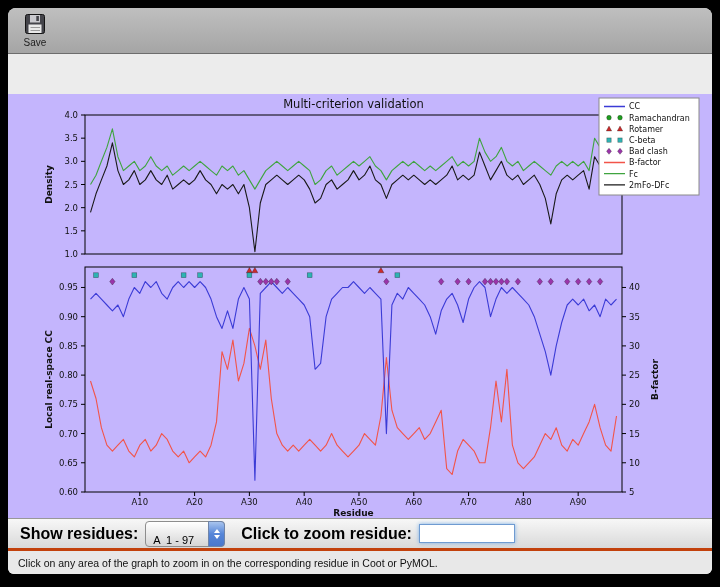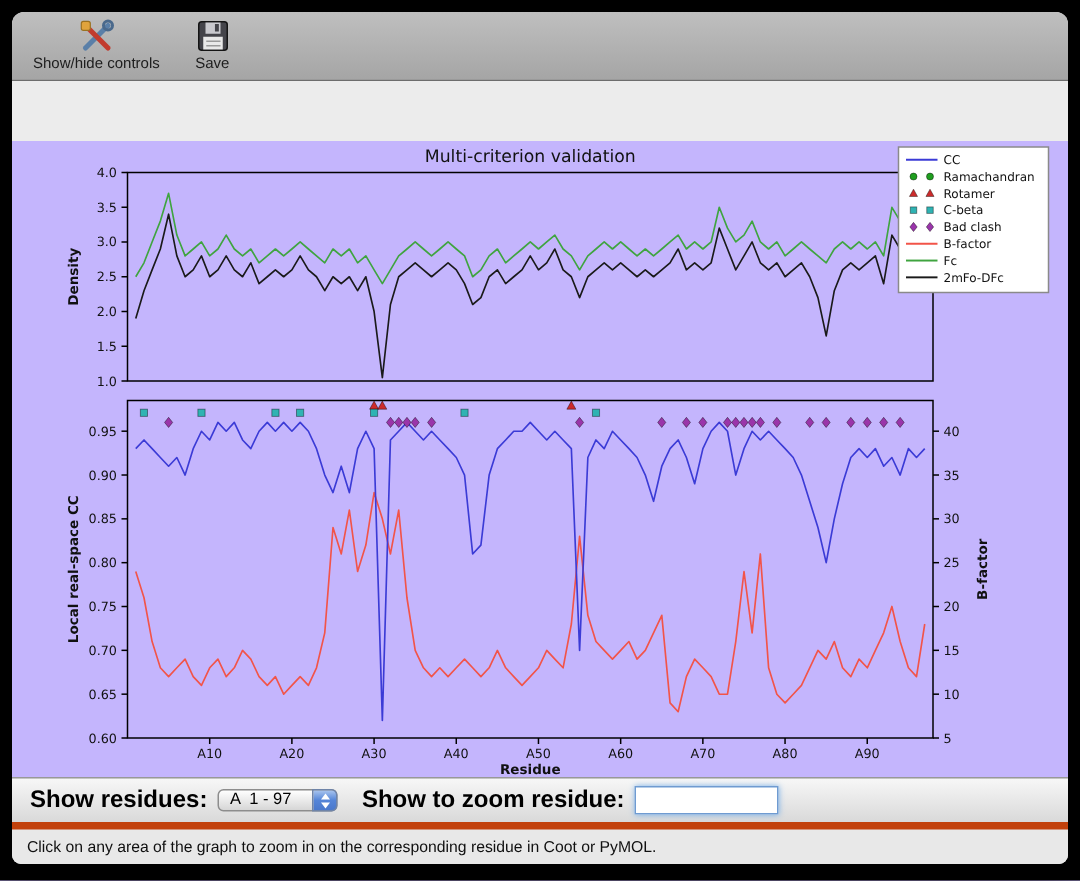--- a/index.html
+++ b/index.html
@@ -23,54 +23,43 @@
            display:flex;align-items:flex-start;padding:3px 0 0 14px;gap:22px;box-sizing:border-box;}
   .tbtn{display:flex;flex-direction:column;align-items:center;cursor:default;}
   .ticon{width:26px;height:26px;display:block;}
   .tlabel{font-size:10px;color:#1d1d1d;margin-top:0;white-space:nowrap;}
   
   .figure{background:#c4b5fd;height:424px;margin-top:40px;}
   
   .controls{height:30px;background:linear-gradient(#f7f7f7,#d9d9d9);border-top:1px solid #989898;
             display:flex;align-items:center;padding:0 12px;box-sizing:border-box;}
   .clabel{font-size:16px;font-weight:bold;color:#000;white-space:nowrap;}
-  .popup{height:15px;width:80px;margin-left:7px;position:relative;display:flex;align-items:flex-start;
+  .popup{height:26px;width:80px;margin-left:7px;position:relative;display:flex;align-items:flex-end;
          background:linear-gradient(#ffffff,#d6d6d6);border:1px solid #8d8d8d;border-radius:4px;
          font-size:11px;color:#000;padding-left:7px;box-sizing:border-box;cursor:default;}
   .popup-text{white-space:pre;}
   .stepper{position:absolute;right:-1px;top:-1px;bottom:-1px;width:17px;border-radius:0 4px 4px 0;
            background:linear-gradient(#a8c4ee,#5585d8 50%,#4a78cc);border:1px solid #6f84a8;
            display:flex;flex-direction:column;align-items:center;justify-content:center;gap:2px;box-sizing:border-box;}
   .arr-up{width:0;height:0;border-left:3px solid transparent;border-right:3px solid transparent;border-bottom:4px solid #fff;}
   .arr-down{width:0;height:0;border-left:3px solid transparent;border-right:3px solid transparent;border-top:4px solid #fff;}
   .zoom-label{margin-left:16px;}
   .zoom-input{width:86px;height:17px;margin-left:7px;border:1px solid #6f9bd1;box-shadow:0 0 4px #7ab0e8;
               font-size:11px;padding:0 4px;outline:none;font-family:"Liberation Sans",sans-serif;}
   
-  .statusbar{height:23px;background:#e8e8e8;border-top:5px solid #c2410c;display:flex;align-items:center;
+  .statusbar{height:23px;background:#e8e8e8;border-top:3px solid #c2410c;display:flex;align-items:center;
              padding:0 10px;font-size:10.5px;color:#101010;}
 </style>
 </head>
 <body>
 
 <div class="window">
 
 
   <div class="toolbar">
-    <div class="tbtn">
-      <span class="ticon">
-        <svg viewBox="0 0 26 26" width="26" height="26">
-          <line x1="6" y1="21" x2="21" y2="6" stroke="#5a7fa8" stroke-width="3.4" stroke-linecap="round"></line>
-          <circle cx="21" cy="6" r="3" fill="none" stroke="#4a698c" stroke-width="2"></circle>
-          <line x1="6" y1="6" x2="21" y2="21" stroke="#c23b2e" stroke-width="3.4" stroke-linecap="round"></line>
-          <rect x="3.2" y="3.2" width="6" height="6" rx="1.4" fill="#e0a33c" stroke="#9c7120" stroke-width="0.8"></rect>
-        </svg>
-      </span>
-      <span class="tlabel">Show/hide controls</span>
-    </div>
     <div class="tbtn">
       <span class="ticon">
         <svg viewBox="0 0 26 26" width="26" height="26">
           <rect x="3.5" y="3.5" width="19" height="19" rx="2" fill="#44444a" stroke="#141414"></rect>
           <rect x="8" y="4" width="10" height="7.5" fill="#c9c9ce"></rect>
           <rect x="14.3" y="5" width="2.6" height="5" fill="#44444a"></rect>
           <rect x="6.5" y="13.5" width="13" height="8.5" fill="#e9e9e9"></rect>
           <line x1="8.5" y1="16.5" x2="18" y2="16.5" stroke="#9a9a9a"></line>
           <line x1="8.5" y1="19.5" x2="18" y2="19.5" stroke="#9a9a9a"></line>
         </svg>
@@ -231,21 +220,21 @@
 
   <div class="controls">
     <span class="clabel">Show residues:</span>
     <div class="popup">
       <span class="popup-text">A  1 - 97</span>
       <span class="stepper">
         <span class="arr-up"></span>
           <span class="arr-down"></span>
       </span>
     </div>
-    <span class="clabel zoom-label">Show to zoom residue:</span>
+    <span class="clabel zoom-label">Click to zoom residue:</span>
     <input class="zoom-input" type="text" value="" style="">
   </div>
 
   <div class="statusbar">
     <span>Click on any area of the graph to zoom in on the corresponding residue in Coot or PyMOL.</span>
   </div>
 
 </div>
 
 </body></html>

